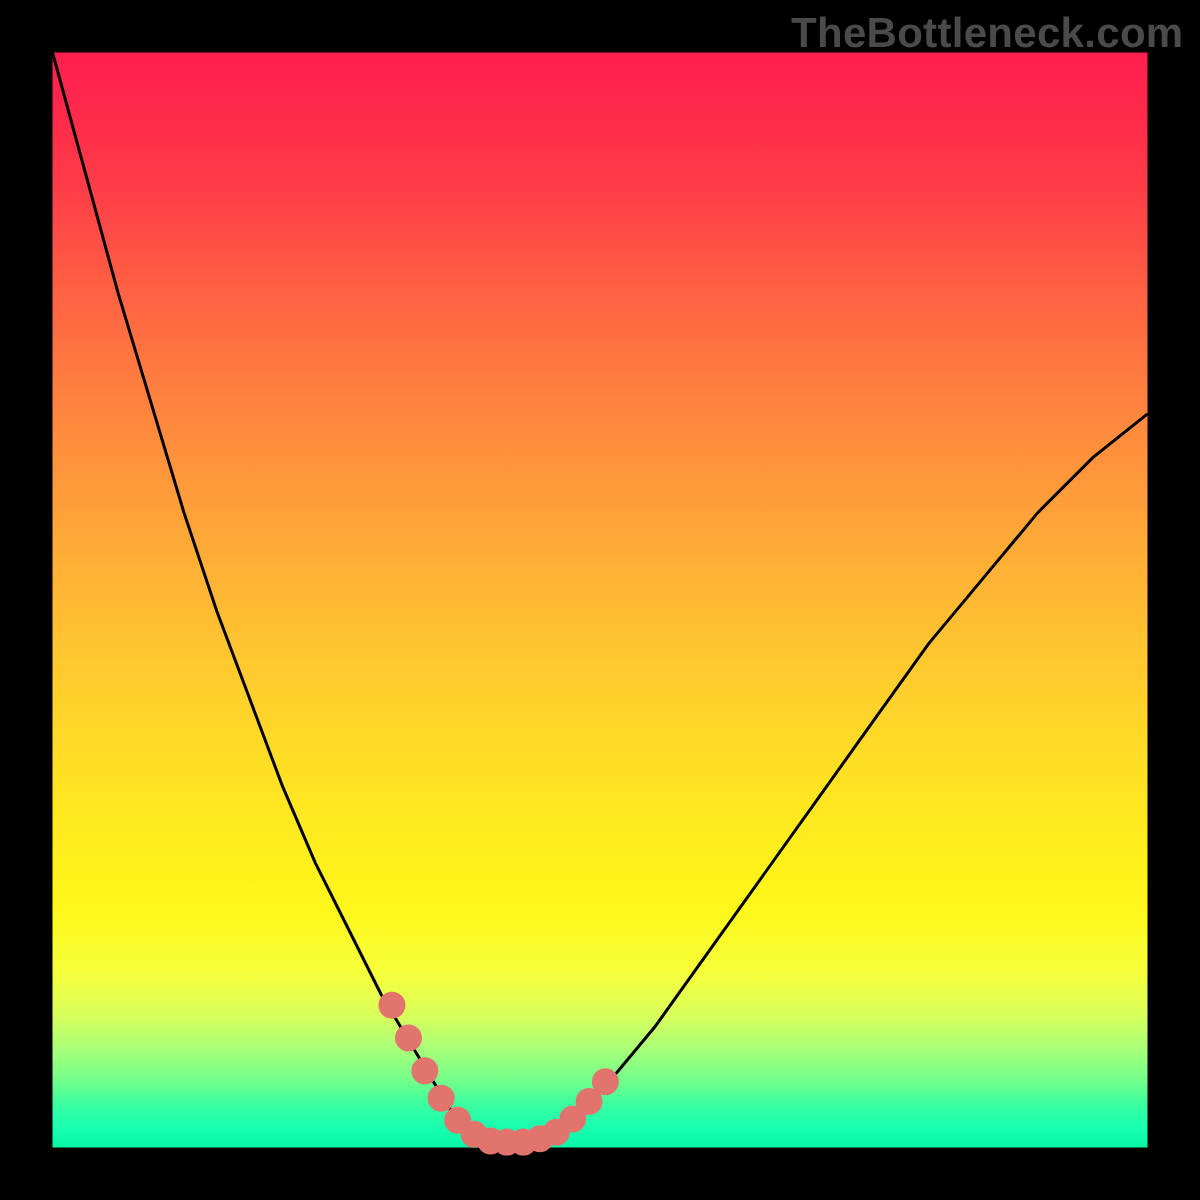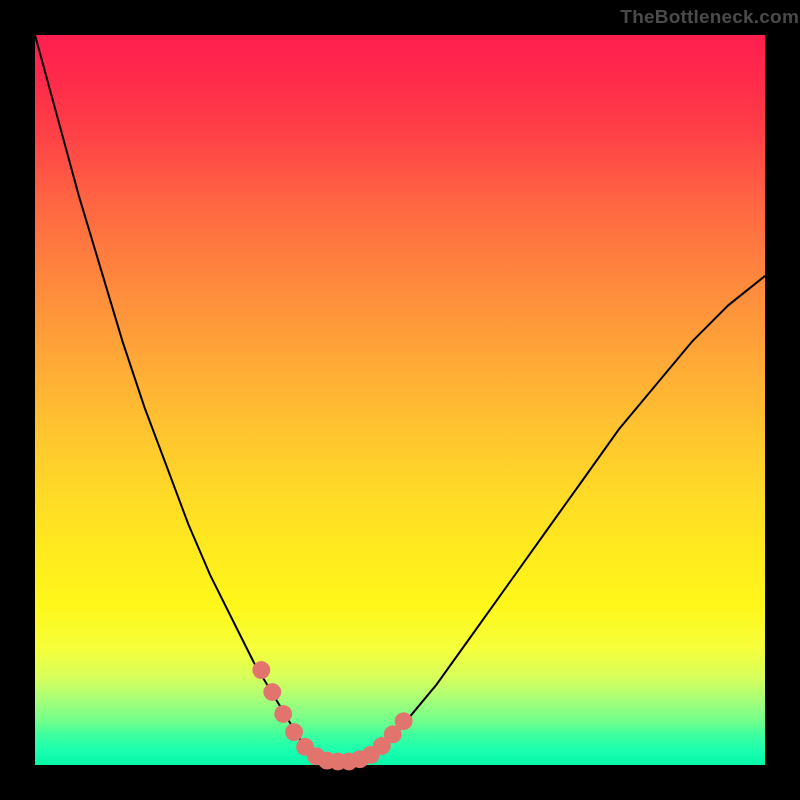--- a/index.html
+++ b/index.html
@@ -13,23 +13,23 @@
   }
   .frame {
     position: relative;
     width: 800px;
     height: 800px;
     background: #000;
   }
   .watermark {
     position: absolute;
     top: 6px;
-    right: 1px;
+    right: 11px;
     color: #4a4a4a;
-    font-size: 19px;
+    font-size: 28px;
     font-weight: 600;
     letter-spacing: 0.2px;
     z-index: 5;
   }
   .plot-area {
     position: absolute;
     left: 35px;
     top: 35px;
     width: 730px;
     height: 730px;

